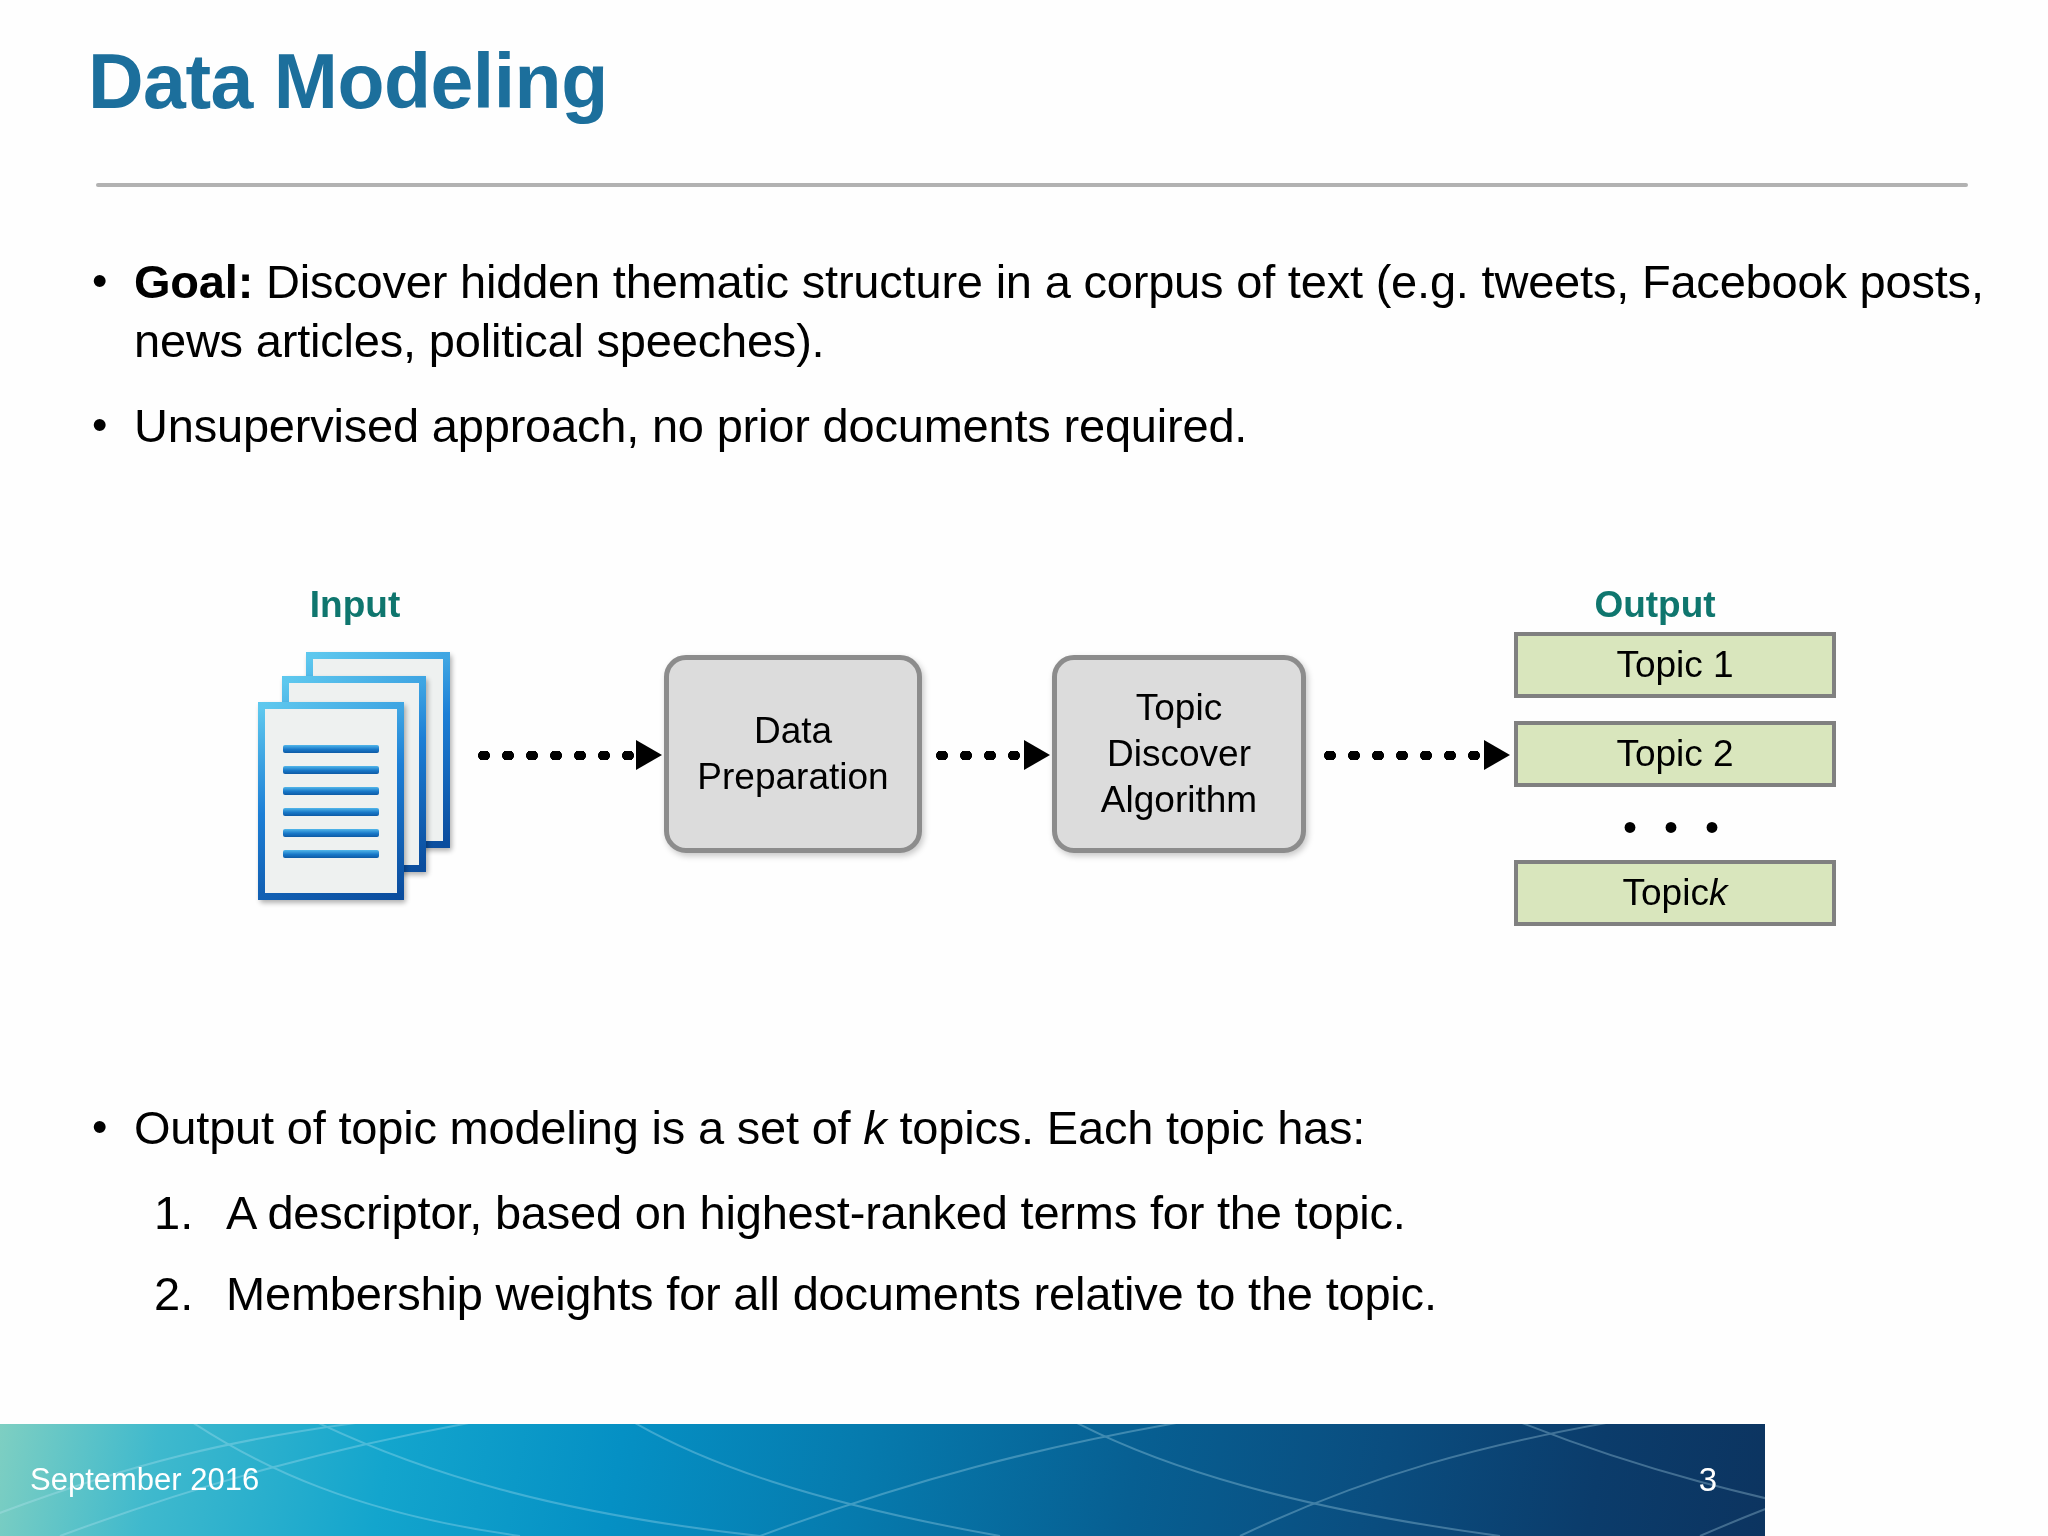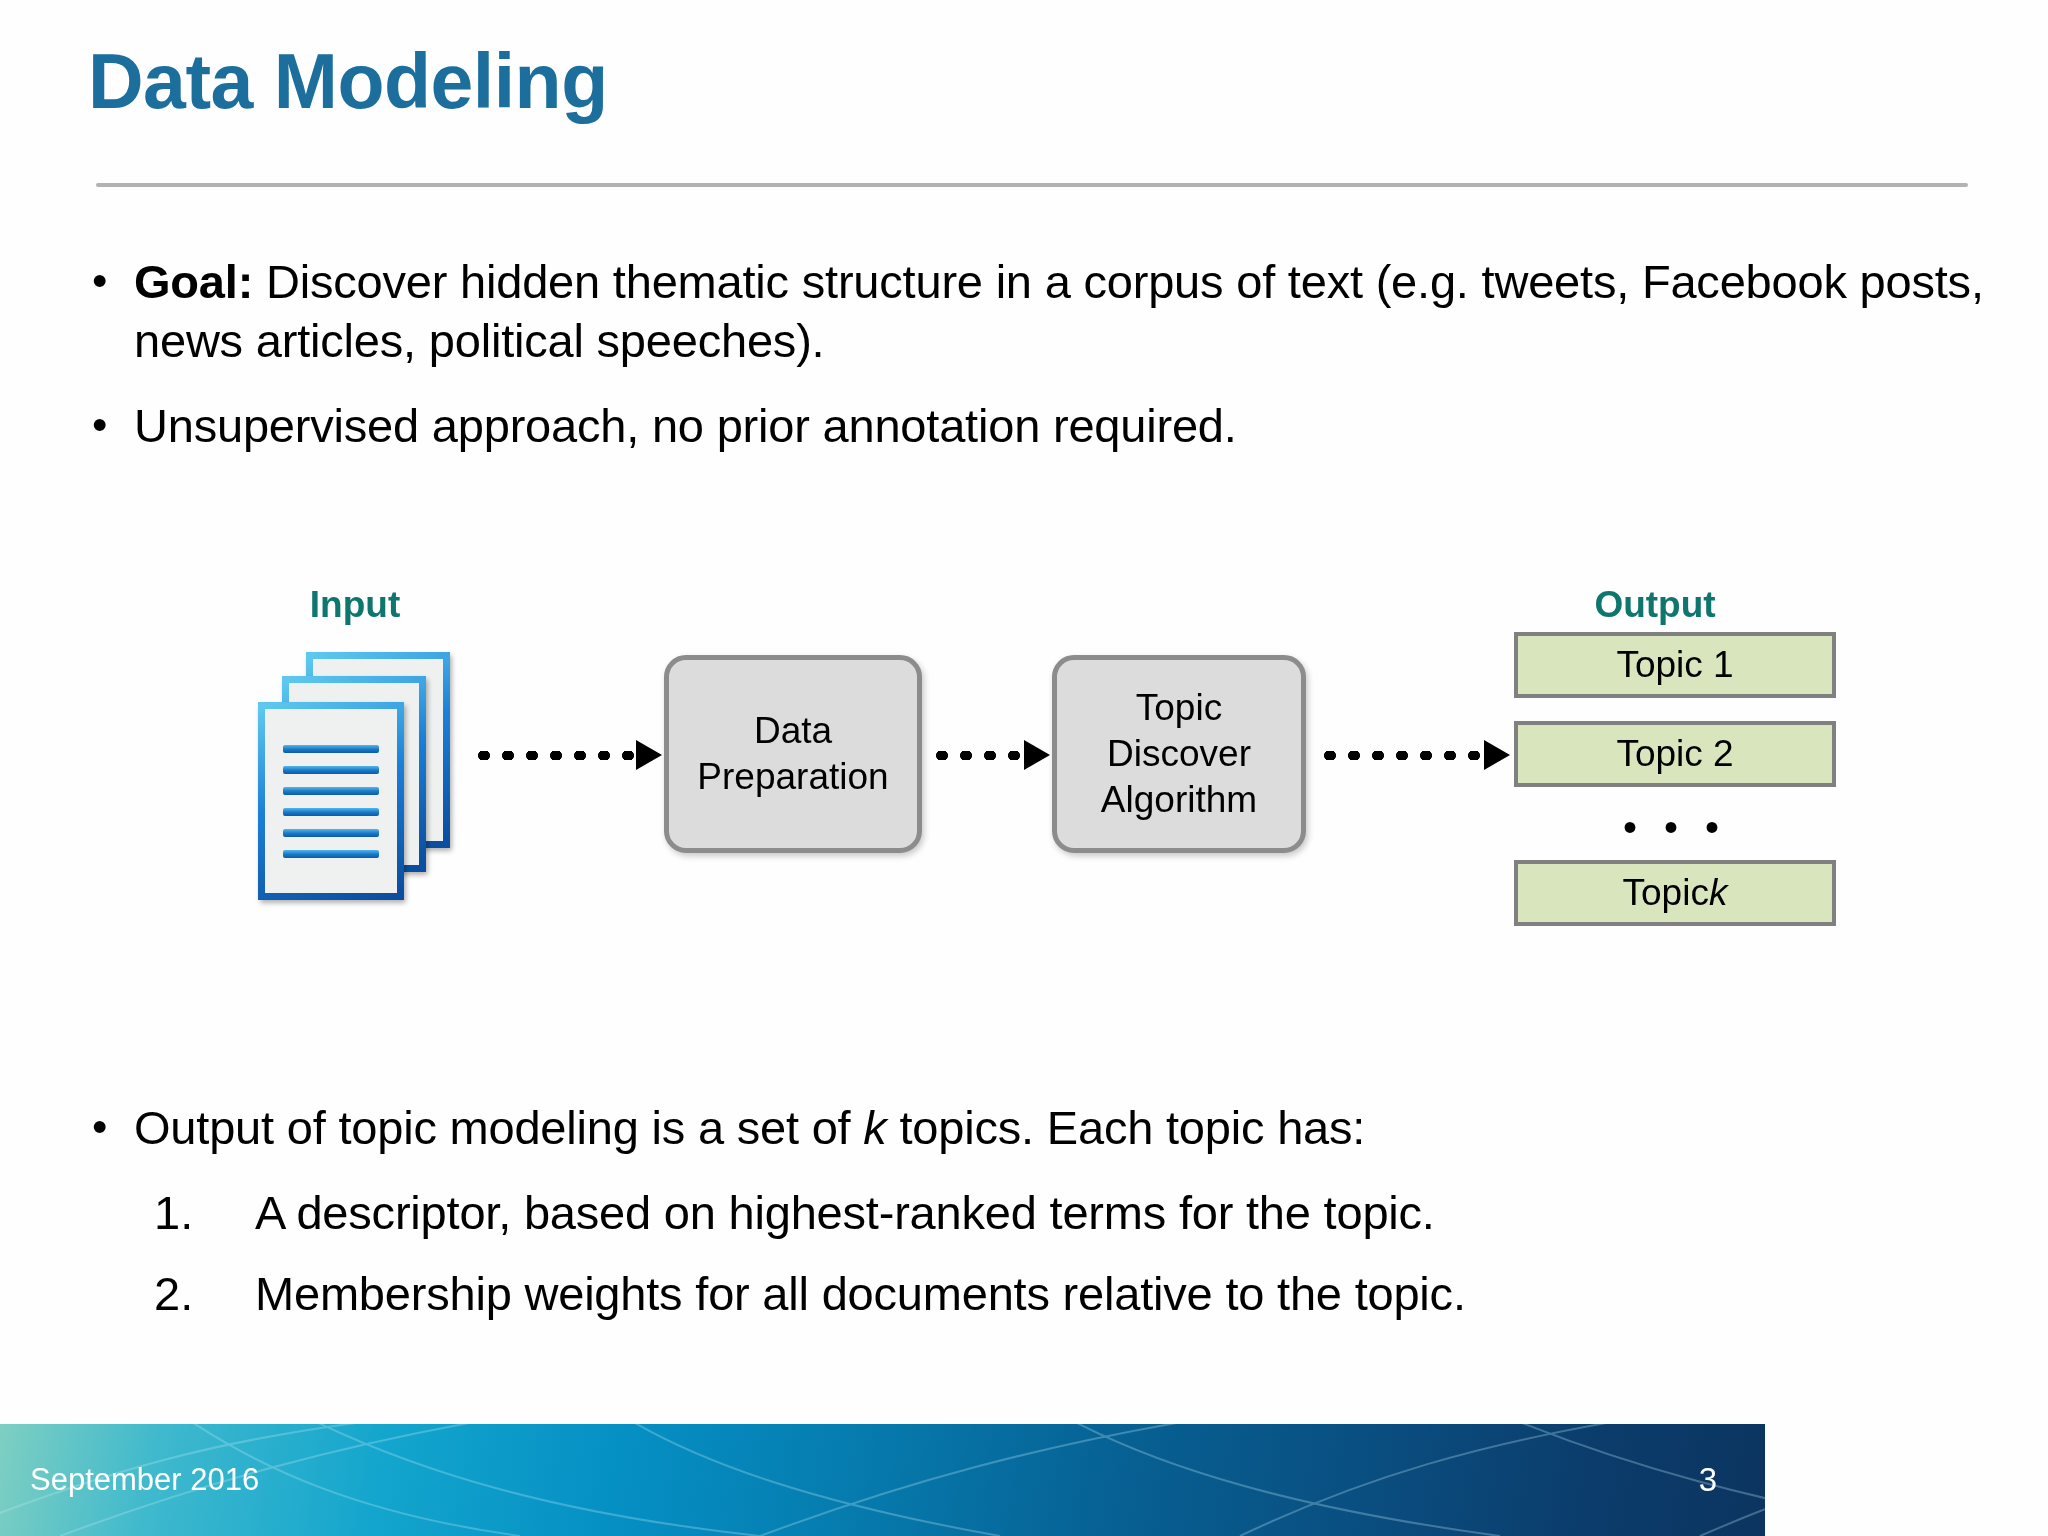--- a/index.html
+++ b/index.html
@@ -232,21 +232,20 @@
     flex: 0 0 72px;
     font-size: 47px;
     line-height: 1.26;
     color: #000;
   }
   .num-text {
     font-size: 47px;
     line-height: 1.26;
     color: #000;
     letter-spacing: -0.2px;
-    margin-left: 29px;
   }
 
   
   .footer {
     position: absolute;
     left: 0;
     bottom: 0;
     width: 1765px;
     height: 112px;
     background: linear-gradient(100deg,
@@ -294,21 +293,21 @@
 
   <div class="bullets">
 
     <div class="bullet-row">
       <span class="bullet-dot">•</span>
       <span class="bullet-text"><b>Goal:</b><span> Discover hidden thematic structure in a corpus of text (e.g. tweets, Facebook posts, news articles, political speeches).</span></span>
     </div>
 
     <div class="bullet-row">
       <span class="bullet-dot">•</span>
-      <span class="bullet-text">Unsupervised approach, no prior annotation required.</span>
+      <span class="bullet-text">Unsupervised approach, no prior documents required.</span>
     </div>
 
   </div>
 
   <div class="diagram">
 
     <div class="lbl-input">Input</div>
     <div class="lbl-output">Output</div>
 
     <div class="docstack">

